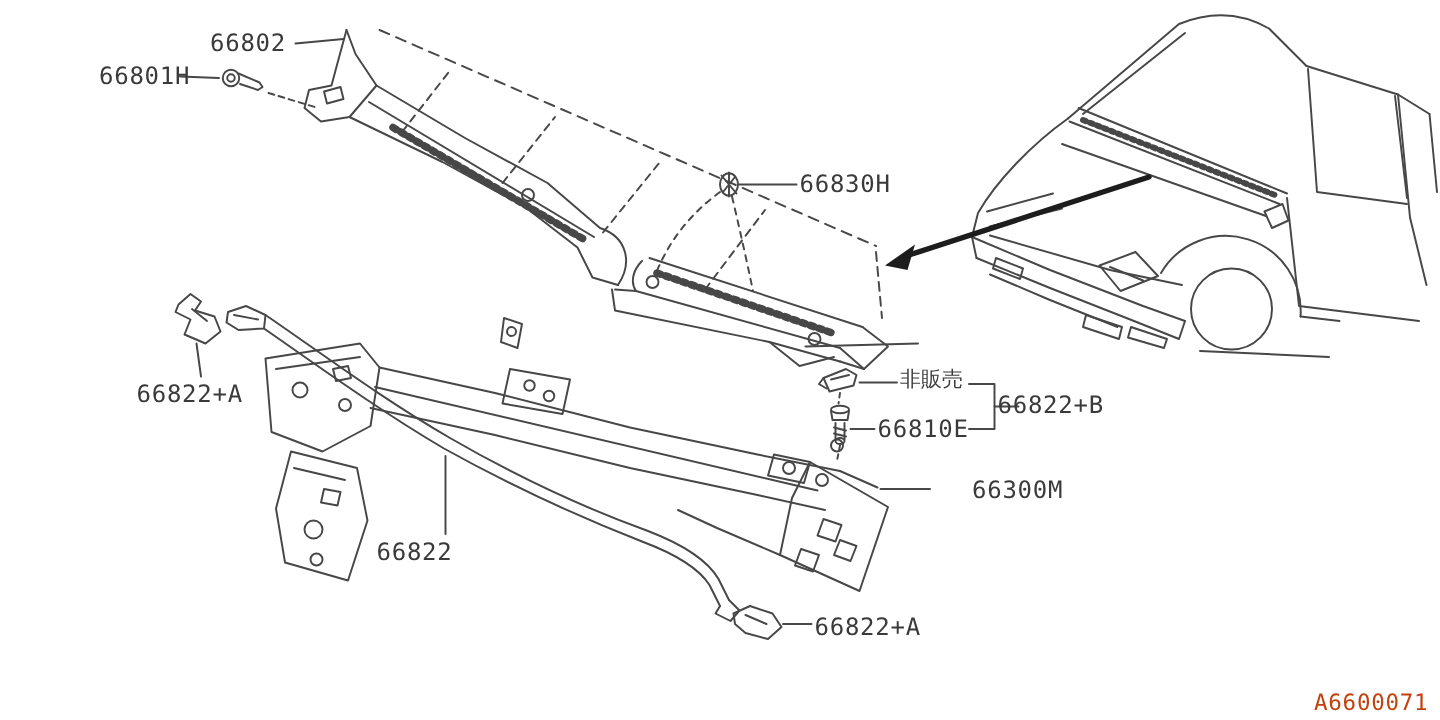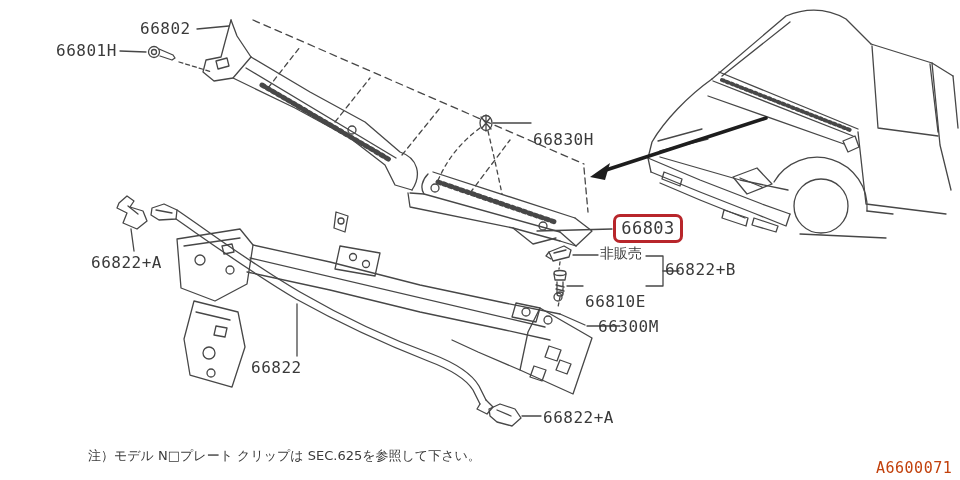--- a/index.html
+++ b/index.html
@@ -179,31 +179,27 @@
       <path d="M 567,286 L 583,286"></path>
       <path d="M 587,326 L 620,326"></path>
       <path d="M 297,304 L 297,356"></path>
       <path d="M 131,229 L 134,251"></path>
       <path d="M 522,416 L 541,416"></path>
     </g>
   </g>
 </svg>
 
 <div class="lbl" style="left:140px;top:21px">66802</div>
-<div class="lbl" style="left:56px;top:43px">66801H</div>
-<div class="lbl" style="left:533px;top:132px">66830H</div>
-
-<div class="hl-box">
-  <span>66803</span>
-</div>
+<div class="lbl" style="left:66px;top:43px">66801H</div>
+<div class="lbl" style="left:533px;top:115px">66830H</div>
+
 
 <div class="lbl jp" style="left:600px;top:247px">非販売</div>
 <div class="lbl" style="left:665px;top:262px">66822+B</div>
-<div class="lbl" style="left:585px;top:294px">66810E</div>
-<div class="lbl" style="left:598px;top:319px">66300M</div>
+<div class="lbl" style="left:585px;top:278px">66810E</div>
+<div class="lbl" style="left:648px;top:319px">66300M</div>
 <div class="lbl" style="left:91px;top:255px">66822+A</div>
 <div class="lbl" style="left:251px;top:360px">66822</div>
 <div class="lbl" style="left:543px;top:410px">66822+A</div>
 
-<div class="note">注）モデル N□プレート クリップは SEC.625を参照して下さい。</div>
 <div class="code">A6600071</div>
 
 </div>
 
 </body></html>

